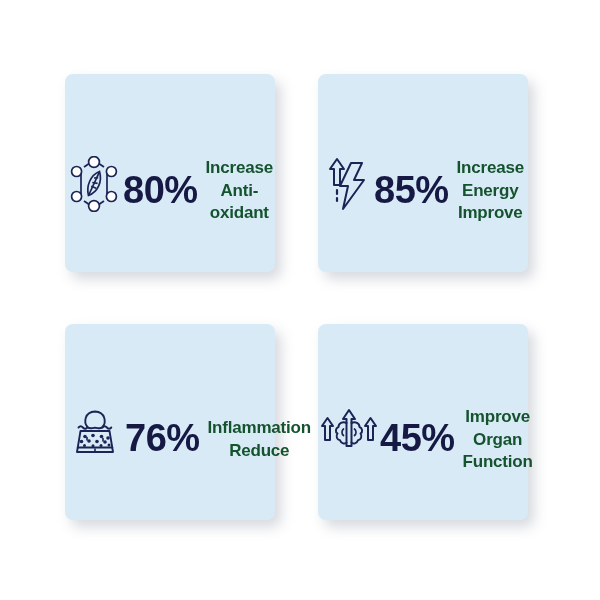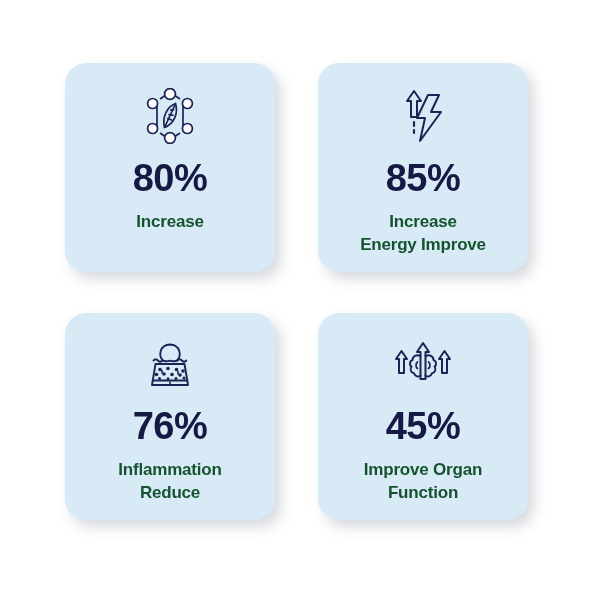--- a/index.html
+++ b/index.html
@@ -28,27 +28,28 @@
     width: 460px;
     display: grid;
     grid-template-columns: 210px 210px;
     grid-template-rows: 209px 207px;
     column-gap: 43px;
     row-gap: 41px;
   }
 
   .card {
     background: #d9eaf7;
-    border-radius: 21px;
+    border-radius: 8px;
     box-shadow: 6px 7px 13px rgba(120, 130, 145, 0.30);
     display: flex;
-    flex-direction: column;
+    flex-direction: row;
     align-items: center;
     box-sizing: border-box;
     padding-top: 22px;
+    margin-top: 11px;
   }
 
   .icon-wrap {
     height: 62px;
     display: flex;
     align-items: center;
     justify-content: center;
   }
 
   .icon-wrap svg {
@@ -111,20 +112,21 @@
           <line x1="23.5" y1="39.5" x2="34.2" y2="16.4"></line>
 
           <line x1="27.3" y1="26.5" x2="32.6" y2="27.3"></line>
           <line x1="26.2" y1="30.3" x2="31.2" y2="32.2"></line>
           <line x1="29.0" y1="22.0" x2="33.2" y2="21.7"></line>
         </svg>
       </div>
       <div class="stat-value">80%</div>
       <div class="stat-label">
         <span class="line">Increase</span>
+        <span class="line">Anti-oxidant</span>
       </div>
     </div>
 
     <div class="card">
       <div class="icon-wrap">
         <svg width="56" height="58" viewBox="0 0 56 58" fill="none" stroke="#1b2455" stroke-width="2" stroke-linejoin="round" stroke-linecap="round">
 
           <path d="M12 14 L19 4 L26 14 L22 14 L22 30 L16 30 L16 14 Z"></path>
           <line x1="19" y1="35" x2="19" y2="39" stroke-width="2.2"></line>
           <line x1="19" y1="43" x2="19" y2="46" stroke-width="2.2"></line>

